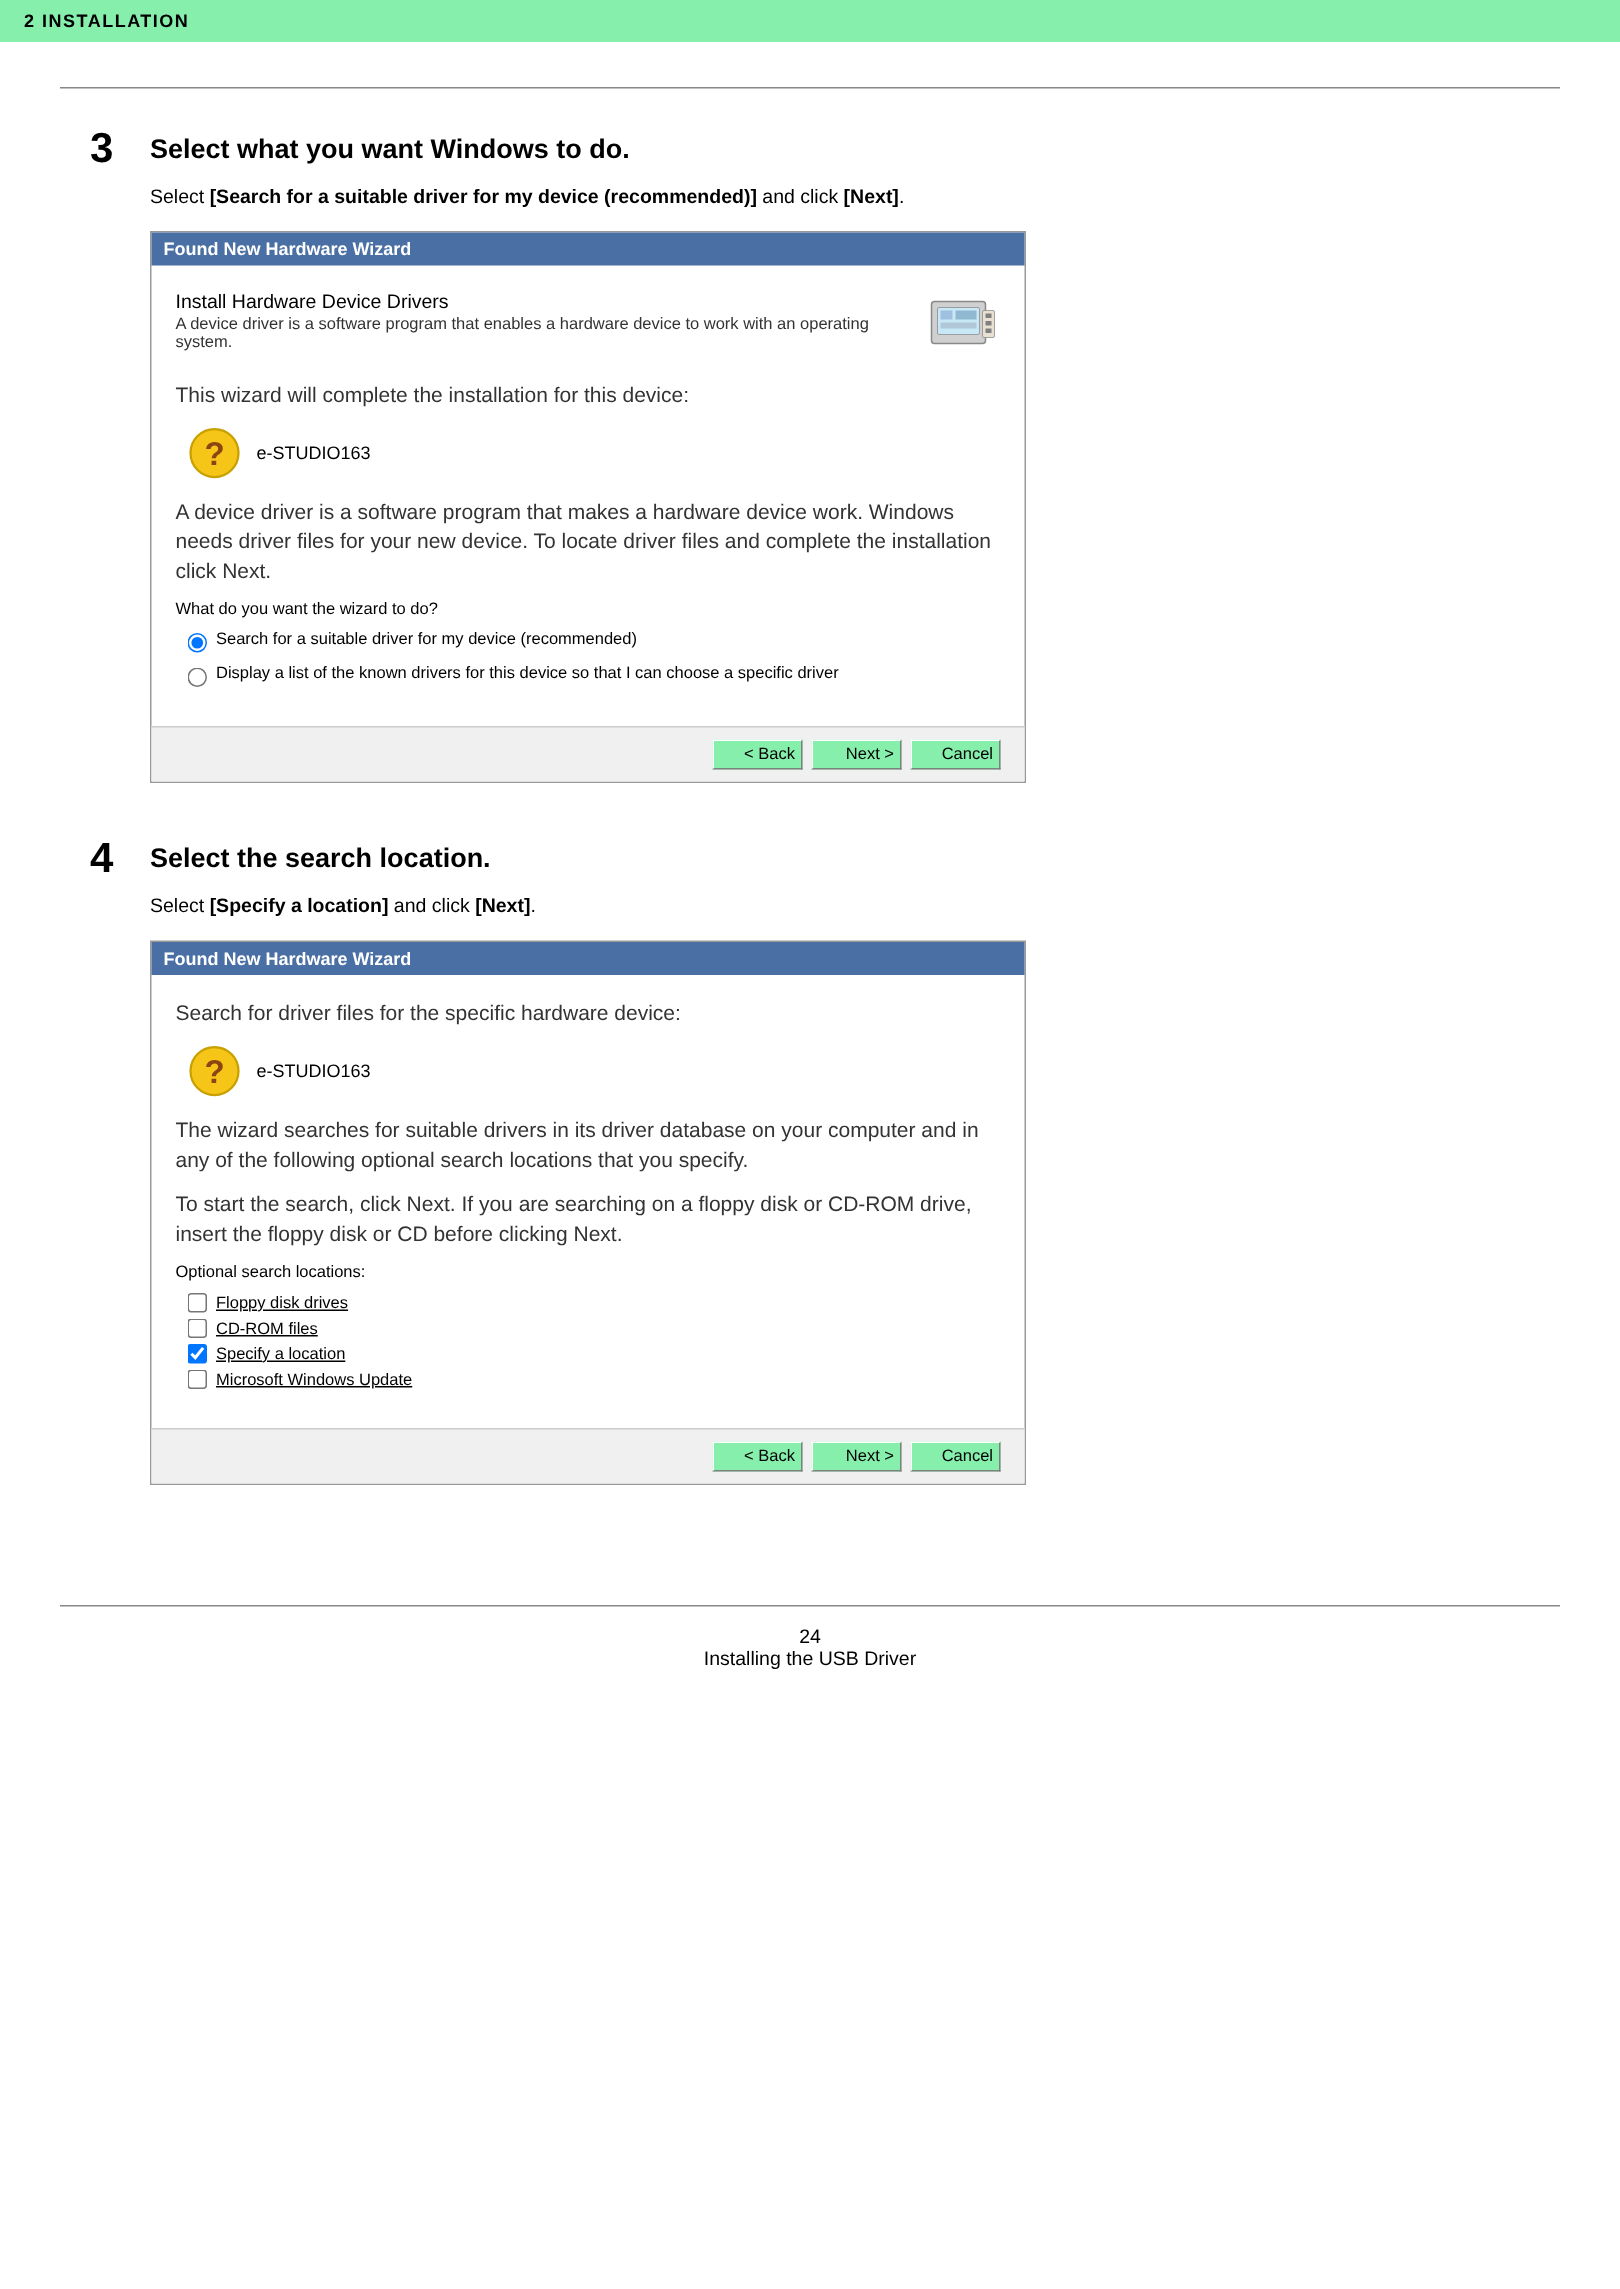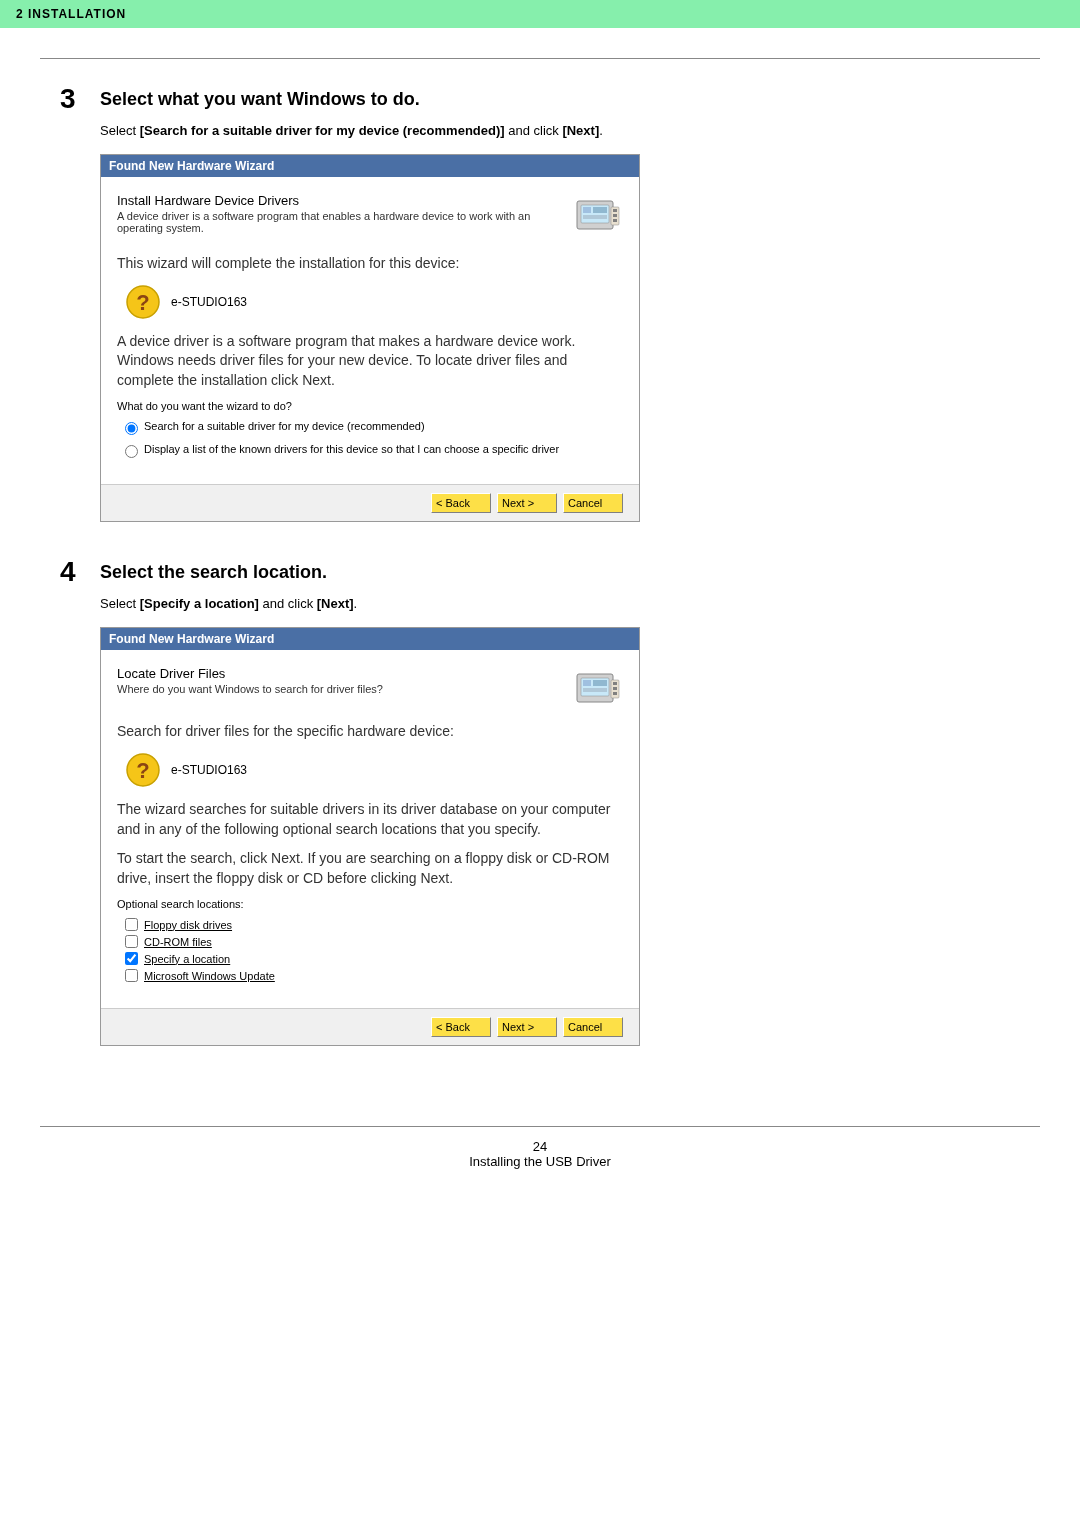--- a/index.html
+++ b/index.html
@@ -76,21 +76,21 @@
 
     .step-desc strong {
       font-weight: bold;
     }
 
     
     .wizard-dialog {
       border: 1px solid #999;
       background: #ffffff;
       margin-left: 40px;
-      width: 540px;
+      width: 584px;
     }
 
     .wizard-title-bar {
       background: #4a6fa5;
       color: #ffffff;
       font-size: 12px;
       font-weight: bold;
       padding: 4px 8px;
     }
 
@@ -197,29 +197,29 @@
     .wizard-footer {
       border-top: 1px solid #ccc;
       padding: 8px 16px;
       display: flex;
       justify-content: flex-end;
       gap: 6px;
       background: #f0f0f0;
     }
 
     .wizard-btn {
-      background: #fde047;
+      background: #86efac;
       border: 1px solid #808080;
       border-top-color: #ffffff;
       border-left-color: #ffffff;
       padding: 3px 4px;
       font-size: 11px;
       cursor: pointer;
       min-width: 60px;
-      text-align: left;
+      text-align: right;
     }
 
     
     .qmark-icon {
       display: inline-block;
     }
 
     
     .hw-icon {
       display: inline-block;
@@ -340,38 +340,20 @@
     </div>
     <div class="step-desc">
       <span>Select </span><strong>[Specify a location]</strong><span> and click </span><strong>[Next]</strong><span>.</span>
     </div>
 
     <div class="wizard-dialog">
       <div class="wizard-title-bar">
         <span>Found New Hardware Wizard</span>
       </div>
       <div class="wizard-body">
-        <div class="wizard-header-with-icon">
-          <div class="wizard-header-text">
-            <div class="wizard-section-title">Locate Driver Files</div>
-            <div class="wizard-section-desc">Where do you want Windows to search for driver files?</div>
-          </div>
-
-          <svg class="wizard-corner-icon hw-icon" viewBox="0 0 48 48" xmlns="http://www.w3.org/2000/svg">
-            <rect x="2" y="8" width="36" height="28" rx="2" fill="#d0d0d0" stroke="#888" stroke-width="1"></rect>
-            <rect x="6" y="12" width="28" height="18" rx="1" fill="#c8e8f8" stroke="#888" stroke-width="0.5"></rect>
-            <rect x="8" y="14" width="8" height="6" fill="#a0c0e0"></rect>
-            <rect x="18" y="14" width="14" height="6" fill="#90b8d0"></rect>
-            <rect x="8" y="22" width="24" height="4" fill="#b0c8d8"></rect>
-            <rect x="36" y="14" width="8" height="18" rx="1" fill="#e8e0d0" stroke="#888" stroke-width="0.5"></rect>
-            <rect x="38" y="16" width="4" height="3" fill="#808080"></rect>
-            <rect x="38" y="21" width="4" height="3" fill="#808080"></rect>
-            <rect x="38" y="26" width="4" height="3" fill="#808080"></rect>
-          </svg>
-        </div>
 
         <div class="wizard-paragraph">Search for driver files for the specific hardware device:</div>
 
         <div class="wizard-icon-row">
 
           <svg class="device-icon qmark-icon" viewBox="0 0 36 36" xmlns="http://www.w3.org/2000/svg">
             <circle cx="18" cy="18" r="16" fill="#f5c518" stroke="#c8a000" stroke-width="1.5"></circle>
             <text x="18" y="26" text-anchor="middle" font-size="22" font-weight="bold" fill="#8B4513" font-family="Arial">?</text>
           </svg>
           <span class="wizard-device-name">e-STUDIO163</span>

